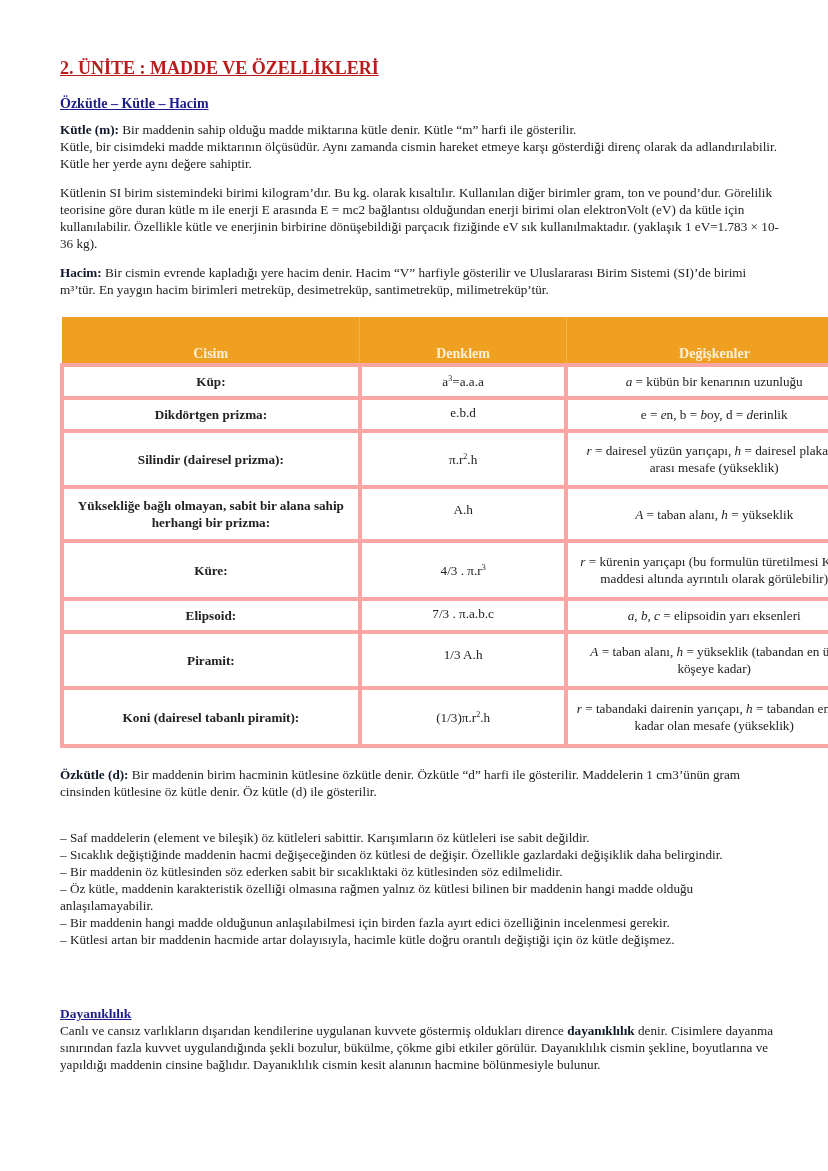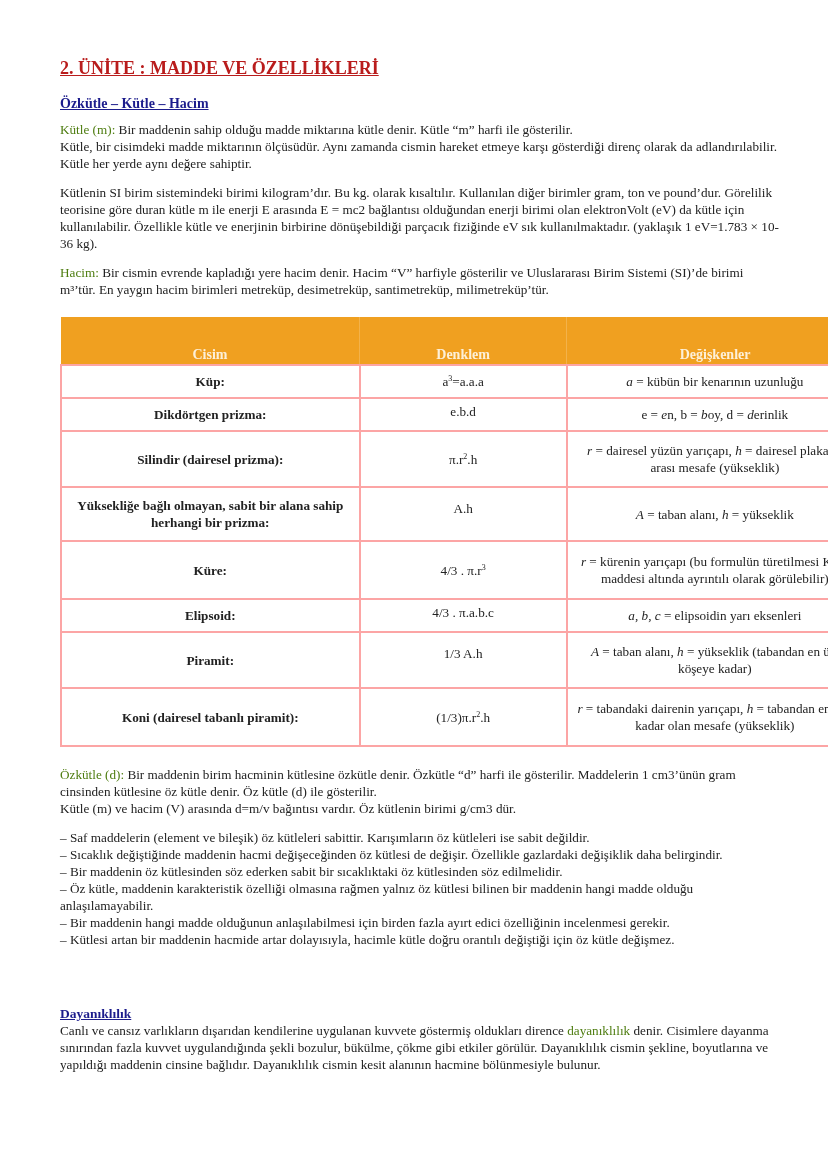--- a/index.html
+++ b/index.html
@@ -16,40 +16,40 @@
       position: absolute; top: 60px; left: 0;
       color: #b91c1c; font-weight: bold; text-decoration: underline;
       font-size: 18px;
     }
     .section-title {
       position: absolute; left: 0;
       color: #1c1c8c; font-weight: bold; text-decoration: underline;
       font-size: 14px;
     }
     .para { position: absolute; left: 0; width: 720px; }
-    .term { color: #4d7c0f; font-weight: normal; }
+    .term { color: #0f172a; font-weight: bold; }
     table.shapes {
       position: absolute; left: 0; top: 317px; width: 804px;
       border-collapse: collapse;
       font-size: 13.2px;
     }
     table.shapes th {
       background: #f0a020;
       color: #fdf0d8;
       font-weight: bold;
       height: 48px;
       vertical-align: bottom;
       padding-bottom: 1px;
       border-right: 1px solid #f3b24a;
       text-align: center;
       font-size: 14px;
     }
     table.shapes th:last-child { border-right: none; }
     table.shapes td {
-      border: 2px solid #fca5a5;
+      border: 4px solid #fca5a5;
       text-align: center;
       padding: 2px 6px;
       line-height: 17px;
     }
     table.shapes td.shape { font-weight: bold; width: 268px; }
     table.shapes td.eq { width: 186px; }
     table.shapes td.vars { width: 266px; }
     .eq-top { vertical-align: top; padding-top: 4px !important; }
     sup { font-size: 8px; line-height: 0; vertical-align: super; }
     i { font-style: italic; }
@@ -104,39 +104,38 @@
         <td class="eq eq-top" style="padding-top:12px !important;margin-left:15px;">A.h</td>
         <td class="vars"><i>A</i> = taban alanı, <i>h</i> = yükseklik</td>
       </tr>
       <tr style="height:58px;">
         <td class="shape">Küre:</td>
         <td class="eq"><span>4/3 . π.r</span><sup>3</sup></td>
         <td class="vars"><i>r</i> = kürenin yarıçapı (bu formulün türetilmesi Küre maddesi altında ayrıntılı olarak görülebilir)</td>
       </tr>
       <tr style="height:33px;margin-top:28px;">
         <td class="shape">Elipsoid:</td>
-        <td class="eq eq-top">4/3 . π.a.b.c</td>
+        <td class="eq eq-top">7/3 . π.a.b.c</td>
         <td class="vars"><i>a</i>, <i>b</i>, <i>c</i> = elipsoidin yarı eksenleri</td>
       </tr>
       <tr style="height:56px;">
         <td class="shape">Piramit:</td>
         <td class="eq eq-top" style="padding-top:12px !important;">1/3 A.h</td>
         <td class="vars"><i>A</i> = taban alanı, <i>h</i> = yükseklik (tabandan en üst köşeye kadar)</td>
       </tr>
       <tr style="height:58px;">
         <td class="shape">Koni (dairesel tabanlı piramit):</td>
         <td class="eq"><span>(1/3)π.r</span><sup>2</sup><span>.h</span></td>
         <td class="vars"><i>r</i> = tabandaki dairenin yarıçapı, <i>h</i> = tabandan en uca kadar olan mesafe (yükseklik)</td>
       </tr>
     </tbody>
   </table>
 
   <div class="para" style="top:766px;">
     <span class="term">Özkütle (d):</span><span> Bir maddenin birim hacminin kütlesine özkütle denir. Özkütle “d” harfi ile gösterilir. Maddelerin 1 cm3’ünün gram cinsinden kütlesine öz kütle denir. Öz kütle (d) ile gösterilir.</span><br>
-    <span>Kütle (m) ve hacim (V) arasında d=m/v bağıntısı vardır. Öz kütlenin birimi g/cm3 dür.</span>
   </div>
 
   <div class="para" style="top:829px;">
     <span class="bullet">– Saf maddelerin (element ve bileşik) öz kütleleri sabittir. Karışımların öz kütleleri ise sabit değildir.</span>
     <span class="bullet">– Sıcaklık değiştiğinde maddenin hacmi değişeceğinden öz kütlesi de değişir. Özellikle gazlardaki değişiklik daha belirgindir.</span>
     <span class="bullet">– Bir maddenin öz kütlesinden söz ederken sabit bir sıcaklıktaki öz kütlesinden söz edilmelidir.</span>
     <span class="bullet">– Öz kütle, maddenin karakteristik özelliği olmasına rağmen yalnız öz kütlesi bilinen bir maddenin hangi madde olduğu anlaşılamayabilir.</span>
     <span class="bullet">– Bir maddenin hangi madde olduğunun anlaşılabilmesi için birden fazla ayırt edici özelliğinin incelenmesi gerekir.</span>
     <span class="bullet">– Kütlesi artan bir maddenin hacmide artar dolayısıyla, hacimle kütle doğru orantılı değiştiği için öz kütle değişmez.</span>
   </div>

